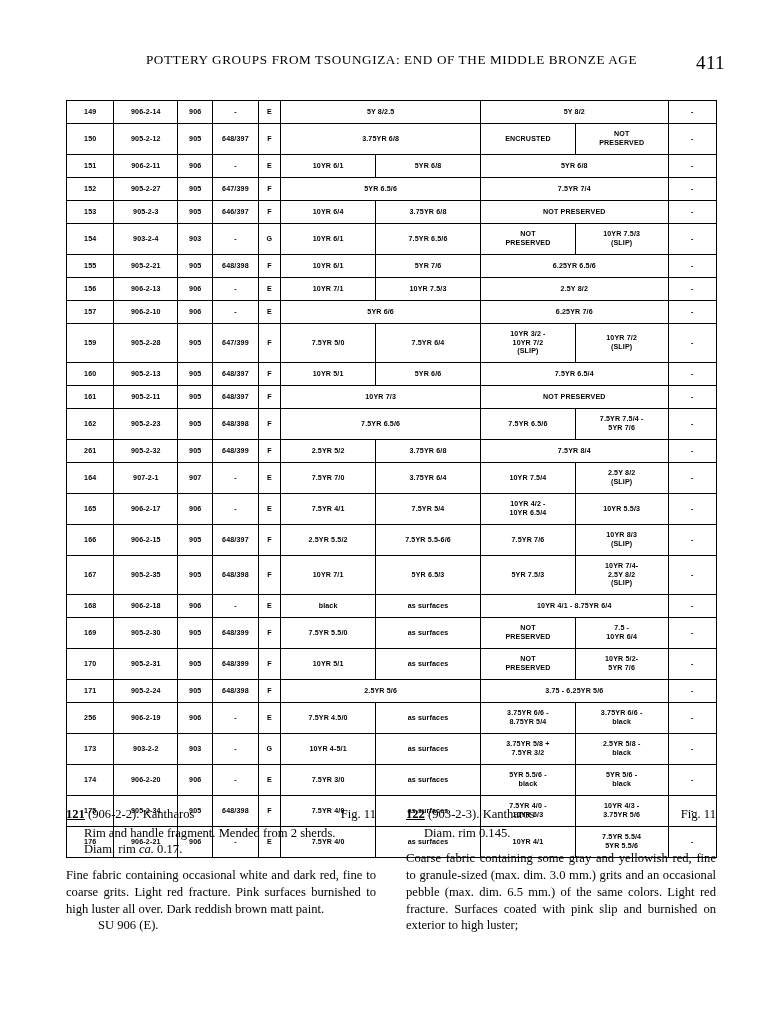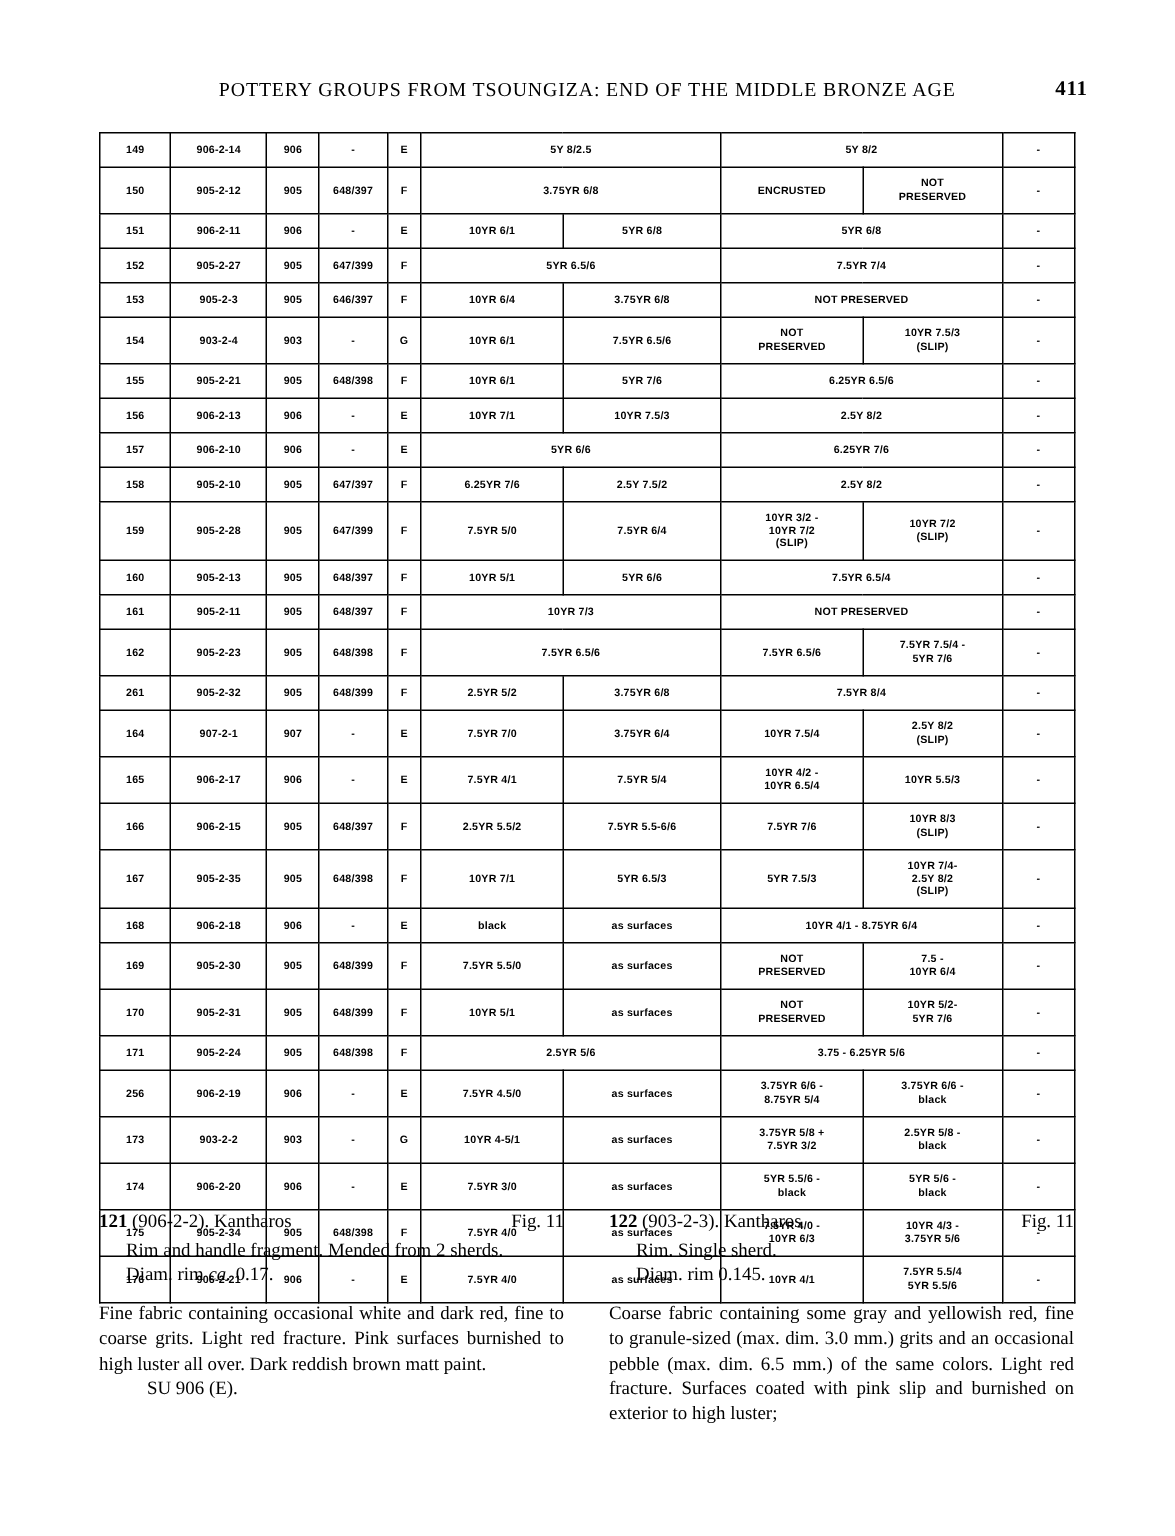--- a/index.html
+++ b/index.html
@@ -32,29 +32,29 @@
     font-variant: small-caps;
     white-space: nowrap;
   }
   .running-head .title {
     display: inline-block;
   }
   .folio {
     position: absolute;
     top: 52px;
     right: 58px;
-    font-size: 14px;
-    font-weight: bold;
+    font-size: 19px;
+    font-weight: normal;
     letter-spacing: 0.4px;
   }
 
   
   .table-wrap {
     position: absolute;
-    top: 88px;
+    top: 100px;
     left: 66px;
     width: 651px;
   }
   table.cat {
     border-collapse: collapse;
     width: 651px;
     table-layout: fixed;
     font-family: "Liberation Sans", sans-serif;
     font-size: 7.1px;
   }
@@ -101,20 +101,21 @@
     display: flex;
     justify-content: space-between;
     align-items: baseline;
     margin-bottom: 2px;
   }
   .entry-head .lead {
     white-space: nowrap;
   }
   .entry-head .lead b {
     font-weight: bold;
+    text-decoration: underline;
   }
   .entry-head .figref {
     white-space: nowrap;
   }
   p.body {
     margin: 0;
     text-indent: 18px;
   }
   p.body.noind {
     text-indent: 0;
@@ -244,31 +245,20 @@
             <td class="">-</td>
           </tr>
           <tr>
             <td class="">157</td>
             <td class="">906-2-10</td>
             <td class="">906</td>
             <td class="">-</td>
             <td class="">E</td>
             <td class="" colspan="2">5YR  6/6</td>
             <td class="" colspan="2">6.25YR  7/6</td>
-            <td class="">-</td>
-          </tr>
-          <tr>
-            <td class="">158</td>
-            <td class="">905-2-10</td>
-            <td class="">905</td>
-            <td class="">647/397</td>
-            <td class="">F</td>
-            <td class="">6.25YR  7/6</td>
-            <td class="">2.5Y  7.5/2</td>
-            <td class="" colspan="2">2.5Y  8/2</td>
             <td class="">-</td>
           </tr>
           <tr>
             <td class="tall3">159</td>
             <td class="tall3">905-2-28</td>
             <td class="tall3">905</td>
             <td class="tall3">647/399</td>
             <td class="tall3">F</td>
             <td class="tall3">7.5YR  5/0</td>
             <td class="tall3">7.5YR  6/4</td>
@@ -494,20 +484,19 @@
     </div>
     <div class="col">
       <div class="entry-head">
         <span class="lead">
           <b>122</b>
           <span>(903-2-3).</span>
           <span>Kantharos</span>
         </span>
         <span class="figref">Fig. 11</span>
       </div>
-      <p class="tight">Rim. Single sherd.</p>
       <p class="tight"><span>Diam. rim 0.145.</span><span class="ital"></span><span></span></p>
       <div class="gap"></div>
       <p class="body noind">Coarse fabric containing some gray and yellowish red, fine to granule-sized (max. dim. 3.0 mm.) grits and an occasional pebble (max. dim. 6.5 mm.) of the same colors. Light red fracture. Surfaces coated with pink slip and burnished on exterior to high luster;</p>
     </div>
   </div>
 
 </div>
 
 </body></html>

